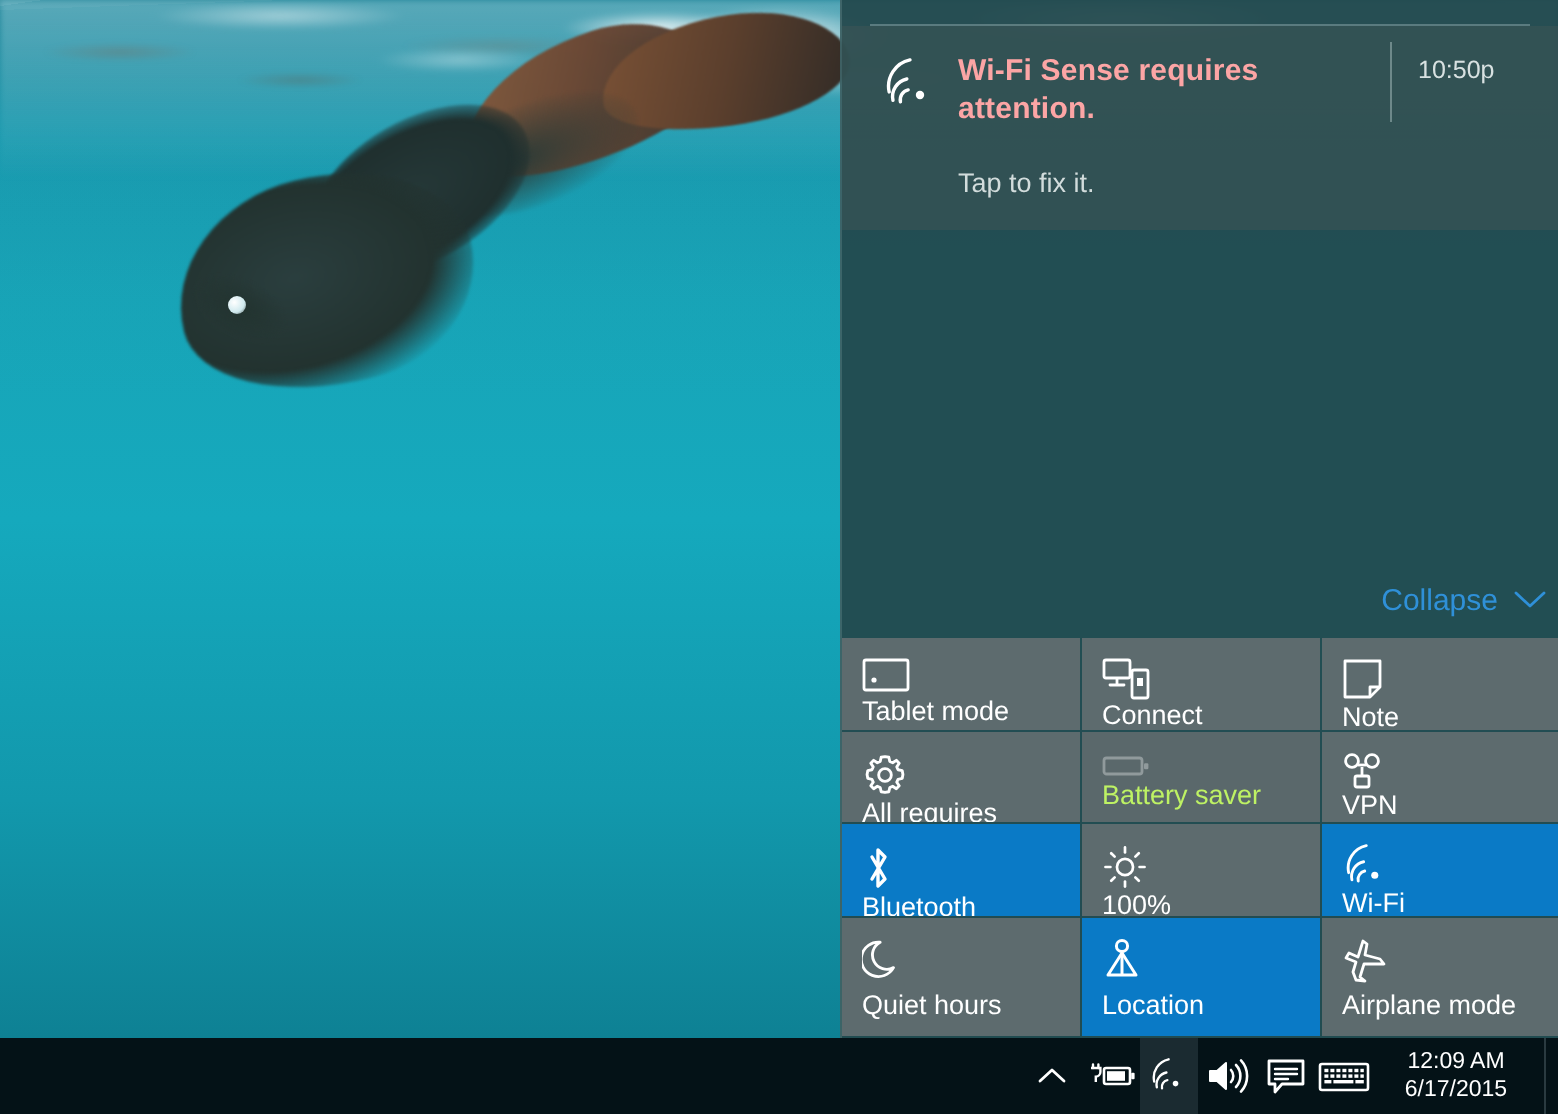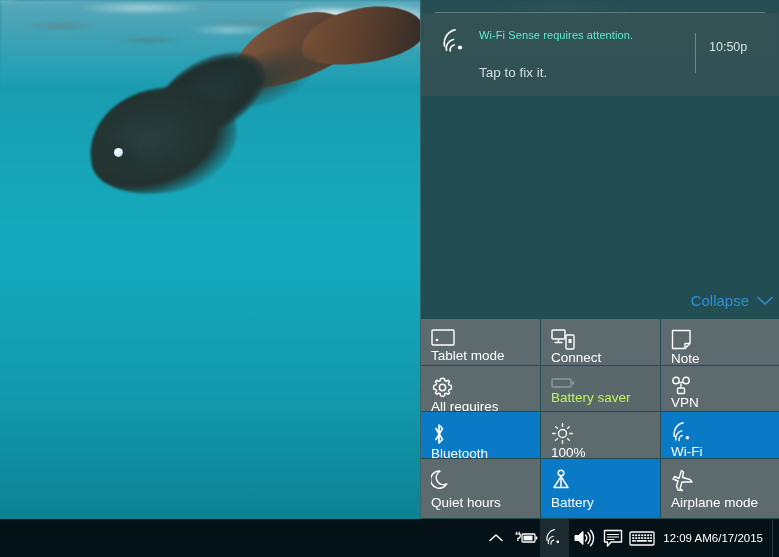--- a/index.html
+++ b/index.html
@@ -111,29 +111,29 @@
     position:relative;display:flex;align-items:flex-start;
     padding:12px 10px 14px 12px;
     background:rgba(62,86,86,0.55);
   }
   .notif-icon{
     width:46px;flex:0 0 46px;display:flex;align-items:center;justify-content:center;
     padding-top:4px;
   }
   .notif-text{flex:1;min-width:0;padding-top:1px;}
   .notif-title{
-    color:#5eead4;font-size:11px;font-weight:normal;line-height:19px;
+    color:#fca5a5;font-size:15px;font-weight:bold;line-height:19px;
     letter-spacing:.1px;
   }
   .notif-sub{
     color:#d2dcdc;font-size:13.5px;line-height:19px;margin-top:18px;
   }
   .notif-time-wrap{
     flex:0 0 74px;display:flex;align-items:flex-start;justify-content:flex-start;
-    padding-top:3px;position:relative;margin-top:12px;
+    padding-top:3px;position:relative;
   }
   .notif-time-sep{
     position:absolute;left:0;top:-4px;width:1px;height:40px;
     background:rgba(185,205,205,.45);
   }
   .notif-time{color:#d8e1e1;font-size:12.5px;padding-left:14px;}
 
   
   #collapse-row{
     position:absolute;left:0;right:0;top:286px;height:28px;
@@ -173,21 +173,21 @@
   }
   #taskbar-left{flex:1;height:100%;}
   #tray{display:flex;align-items:center;height:100%;}
   .tray-icon{
     width:29px;height:38px;display:flex;align-items:center;justify-content:center;
     color:#ffffff;cursor:pointer;
   }
   .tray-icon.highlight{background:#1b2b31;}
   .tray-icon.chevron{width:30px;}
   #clock{
-    height:38px;display:flex;flex-direction:row;align-items:center;justify-content:center;
+    height:38px;display:flex;flex-direction:column;align-items:center;justify-content:center;
     color:#ffffff;font-size:11.5px;line-height:14px;padding:0 9px 0 7px;cursor:pointer;
     min-width:70px;
   }
   #show-desktop{width:6px;height:38px;border-left:1px solid #2a3a40;}
 </style>
 </head>
 <body>
 
 <div id="desktop">
   <div id="light-rays"></div>
@@ -361,21 +361,21 @@
     </div>
 
     <div class="tile on">
       <div class="tile-icon">
         <svg width="20" height="23" viewBox="0 0 20 23">
           <circle cx="10" cy="4" r="2.8" fill="none" stroke="currentColor" stroke-width="1.5"></circle>
           <path d="M10 6.8 V18" stroke="currentColor" stroke-width="1.5" stroke-linecap="round"></path>
           <path d="M3 18.5 L10 7.5 L17 18.5 Z" fill="none" stroke="currentColor" stroke-width="1.5" stroke-linejoin="round"></path>
         </svg>
       </div>
-      <div class="tile-label">Battery</div>
+      <div class="tile-label">Location</div>
     </div>
 
     <div class="tile">
       <div class="tile-icon">
         <svg width="24" height="23" viewBox="0 0 24 23">
           <path d="M10.5 1.5 L12.5 3 L11.5 8.5 L19 10.5 L21 13 L11 13 L9 19.5 L11.5 21.5 L7 21 L5.5 17 L7 12 L2 10 L3.5 7.5 L8 9.5 Z" fill="none" stroke="currentColor" stroke-width="1.4" stroke-linejoin="round"></path>
         </svg>
       </div>
       <div class="tile-label">Airplane mode</div>
     </div>

